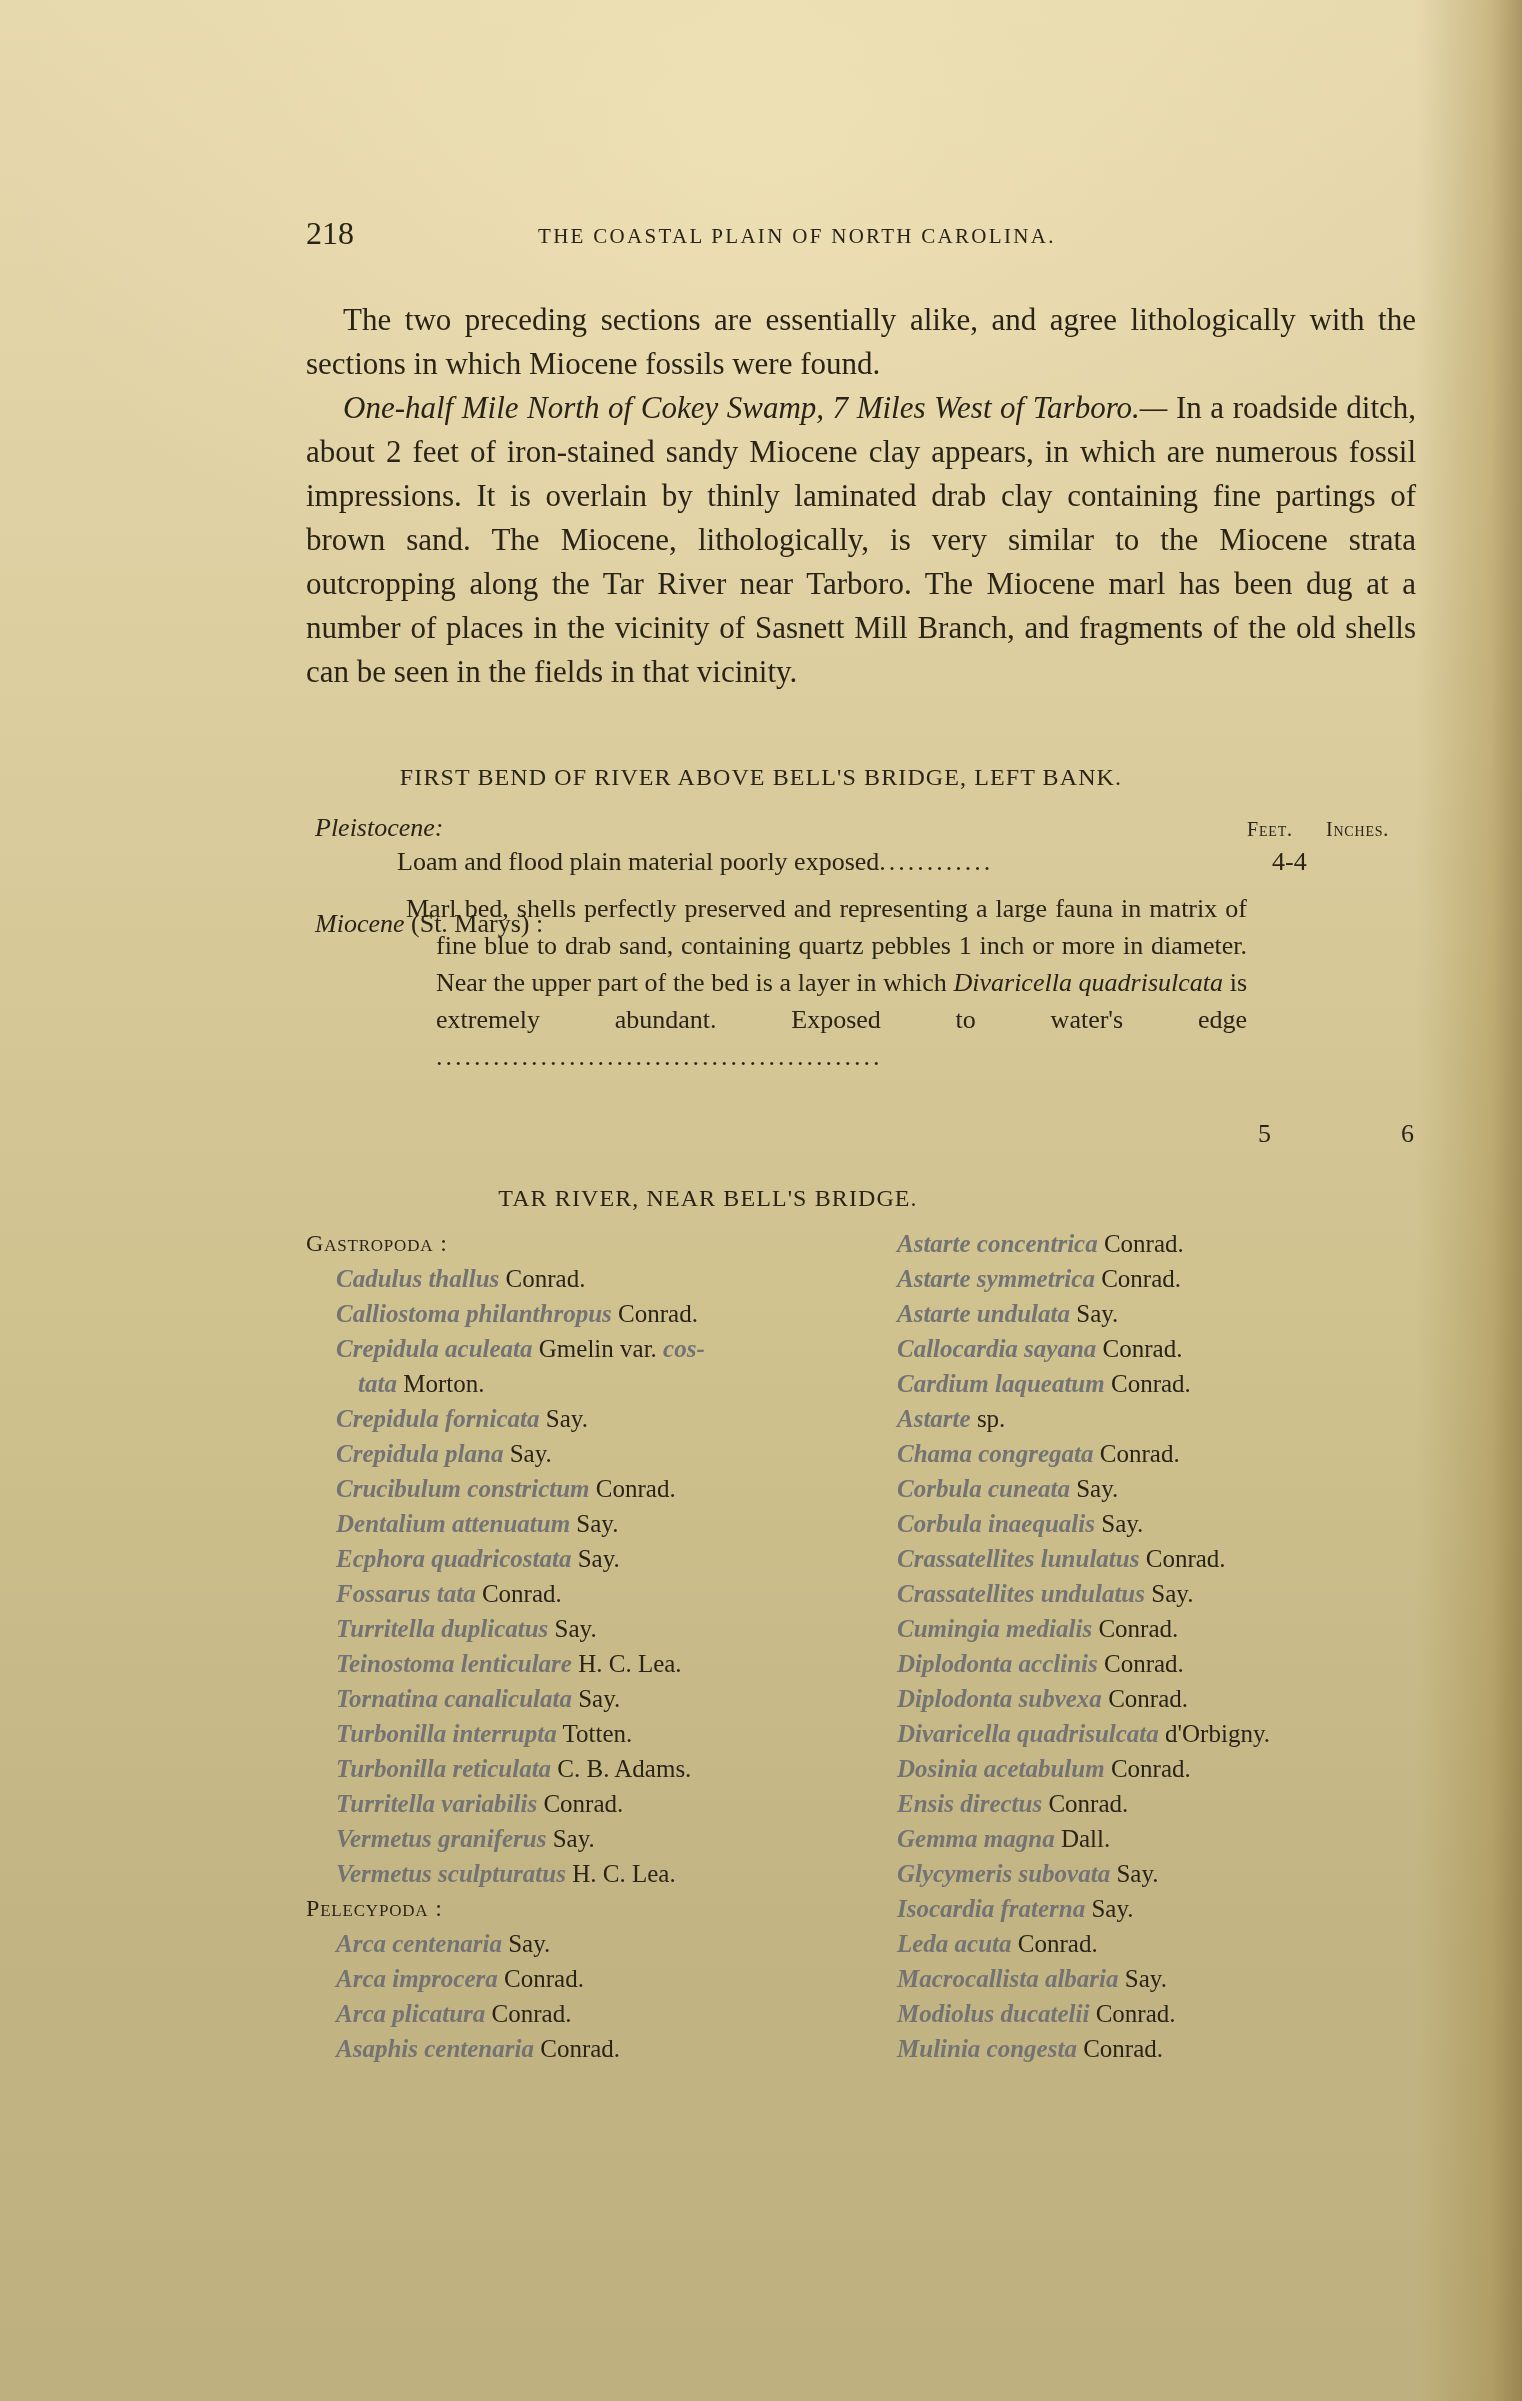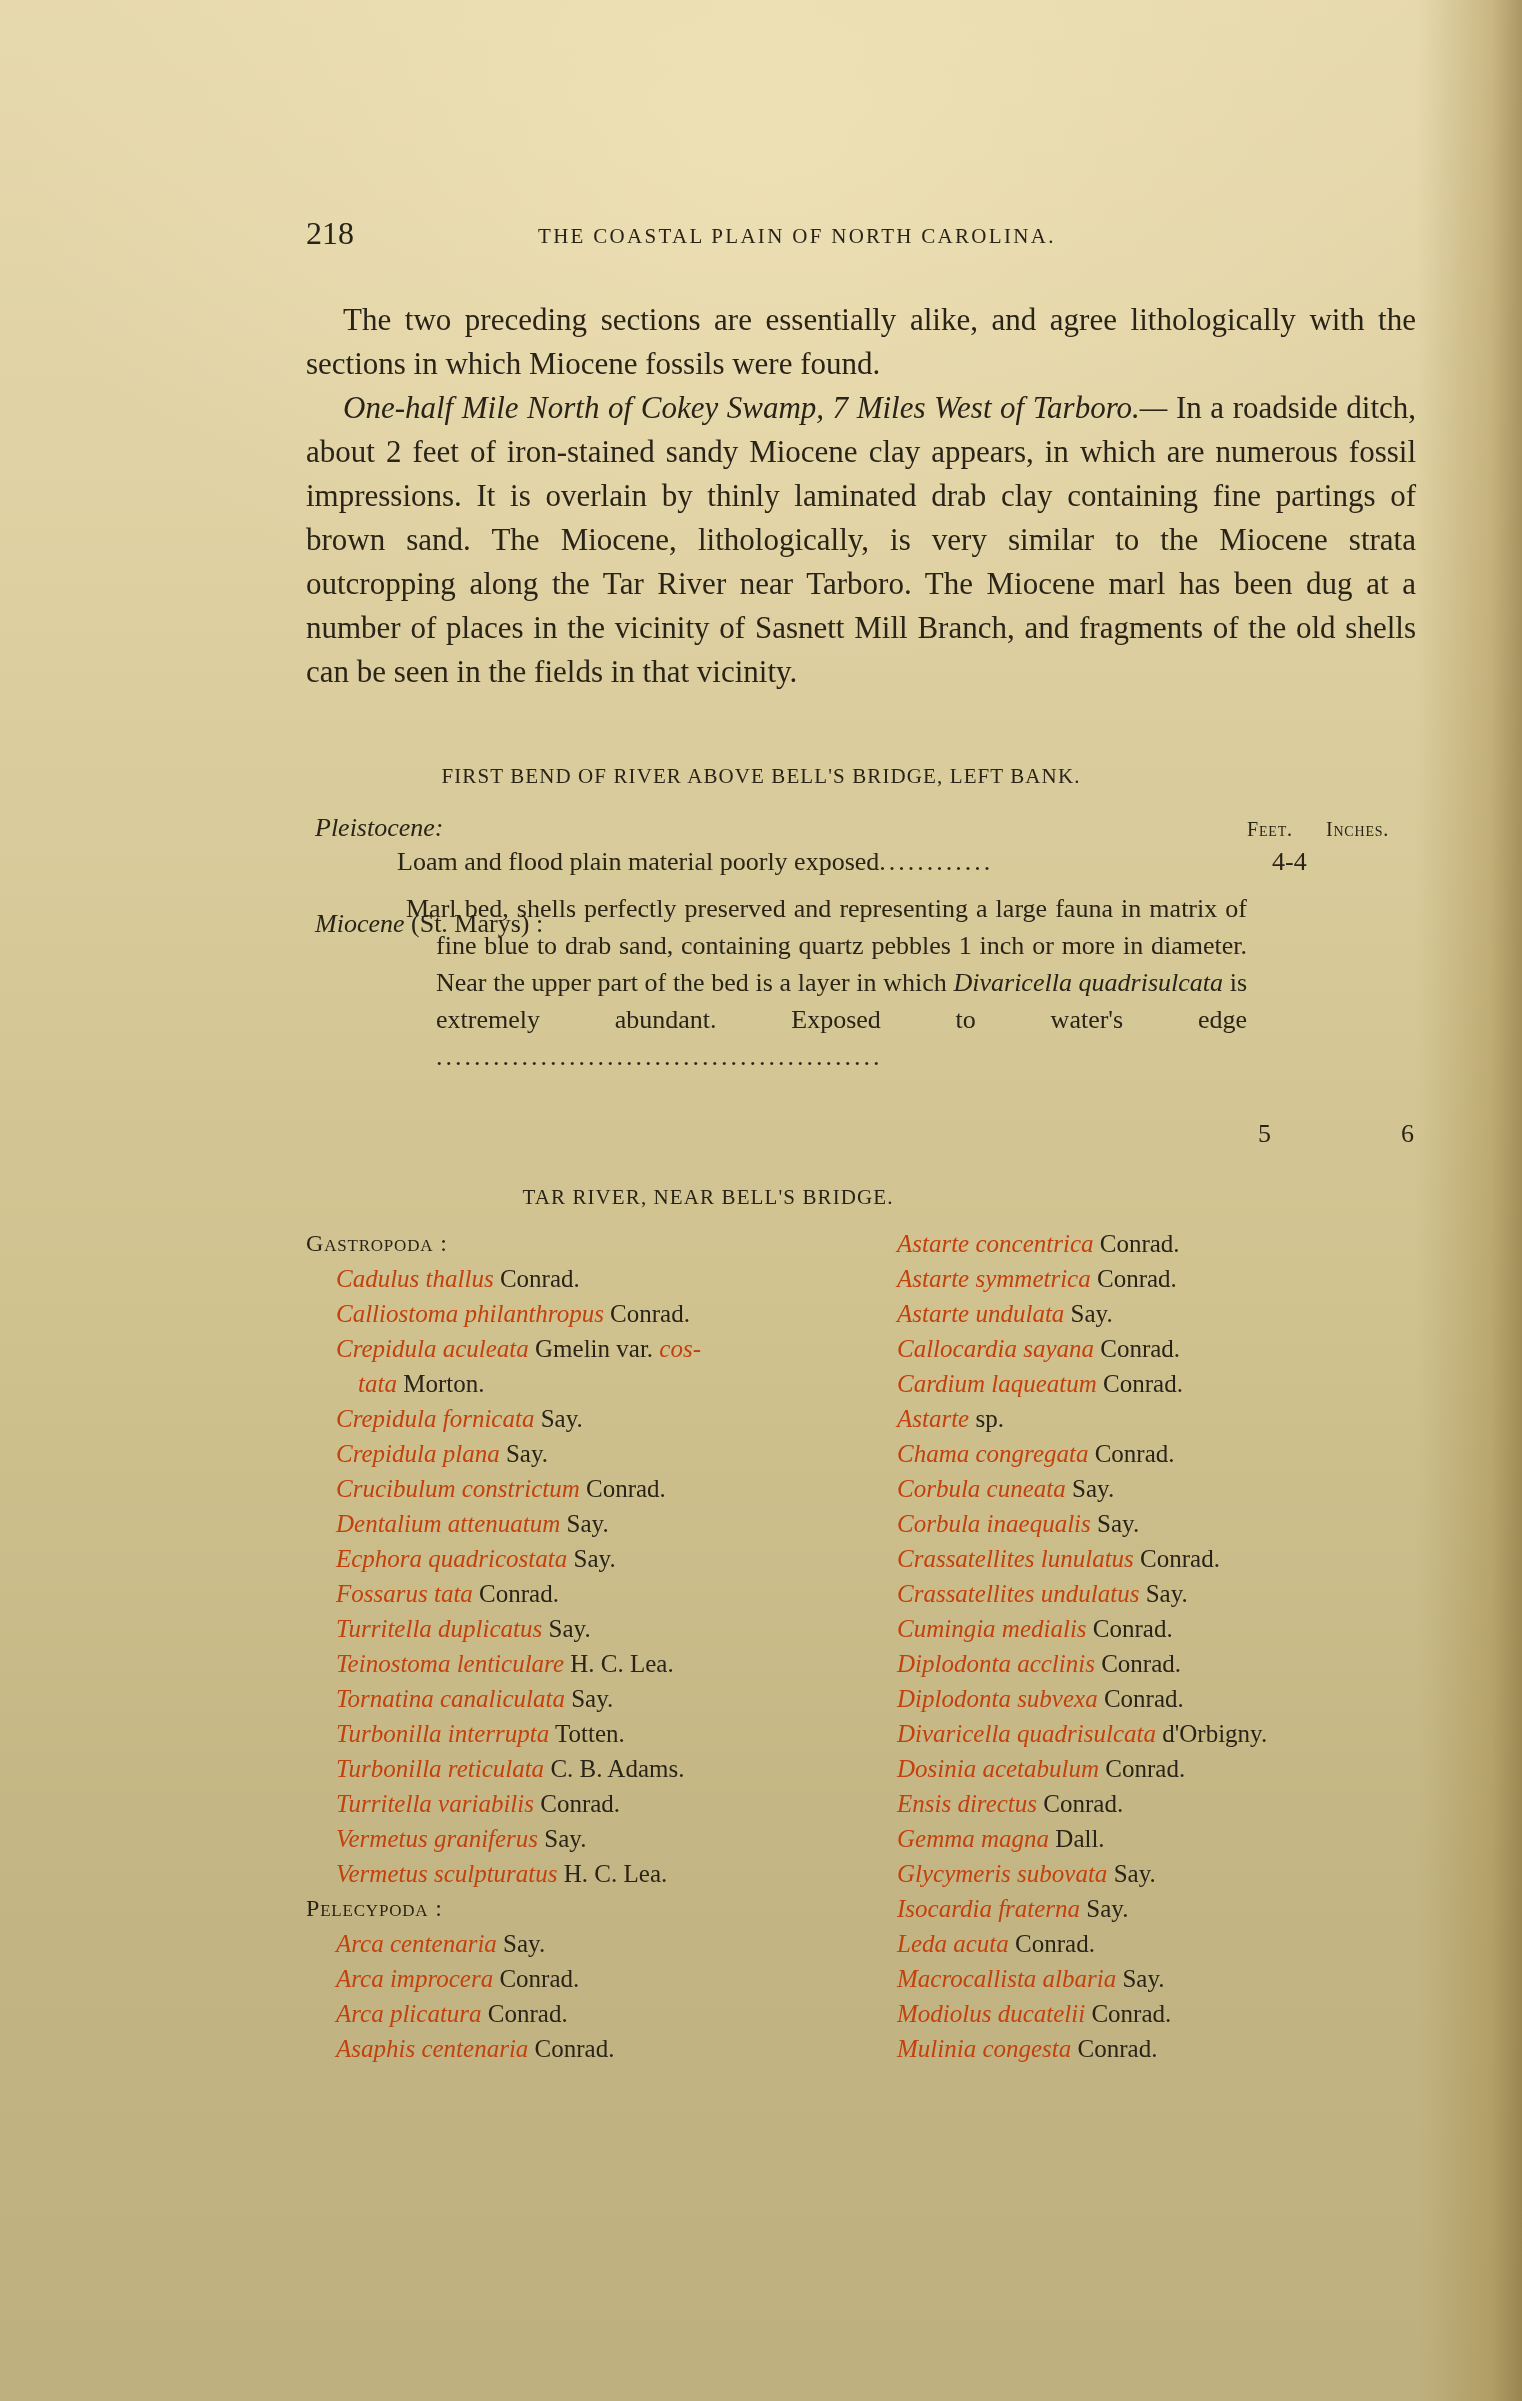--- a/index.html
+++ b/index.html
@@ -24,37 +24,37 @@
   .running-head { position:absolute; top:215px; left:306px; width:1142px; height:38px; }
   .page-number { position:absolute; left:0; top:0; font-size:32px; }
   .running-title { position:absolute; left:232px; top:9px; font-size:21px; letter-spacing:2.3px; }
 
   .para { position:absolute; left:306px; width:1110px; font-size:31px; line-height:44px; text-align:justify; }
   .para .indent { display:inline-block; width:37px; }
   #p1 { top:298px; }
   #p2 { top:386px; }
   .it { font-style:italic; }
 
-  .section-title { position:absolute; left:0; width:1523px; text-align:center; font-size:21px; letter-spacing:1.1px; }
+  .section-title { position:absolute; left:0; width:1523px; text-align:center; font-size:24px; letter-spacing:1.1px; }
   #sec1-title { top:764px; left:114px; width:1294px; }
   #sec2-title { top:1185px; left:61px; width:1294px; }
 
   .strat { position:absolute; font-size:26px; line-height:37px;margin-left:9px; }
   .era { font-style:italic; }
   .col-head { position:absolute; font-size:20px; font-variant:small-caps; letter-spacing:0.8px; }
 
   .leader-row { position:absolute; font-size:26px; white-space:nowrap; }
   .dots { letter-spacing:3px; }
 
   .species-col { position:absolute; font-size:25px; line-height:35px; }
   .species-col .row { white-space:nowrap; }
   .species-col .group { font-variant:small-caps; font-size:24px; letter-spacing:0.8px; }
   .species-col .sp { padding-left:30px; }
   .species-col .cont { padding-left:52px; }
-  .species-col .genus { font-style:italic; font-weight:normal; color:#c2410c; }
+  .species-col .genus { font-style:italic; font-weight:bold; color:#737373; }
   #col-left { left:306px; top:1226px; }
   #col-right { left:897px; top:1226px; }
   #col-right .sp { padding-left:0; }
 </style>
 </head>
 <body>
 
 <div class="top-glow"></div>
 <div class="edge-shadow"></div>
 

